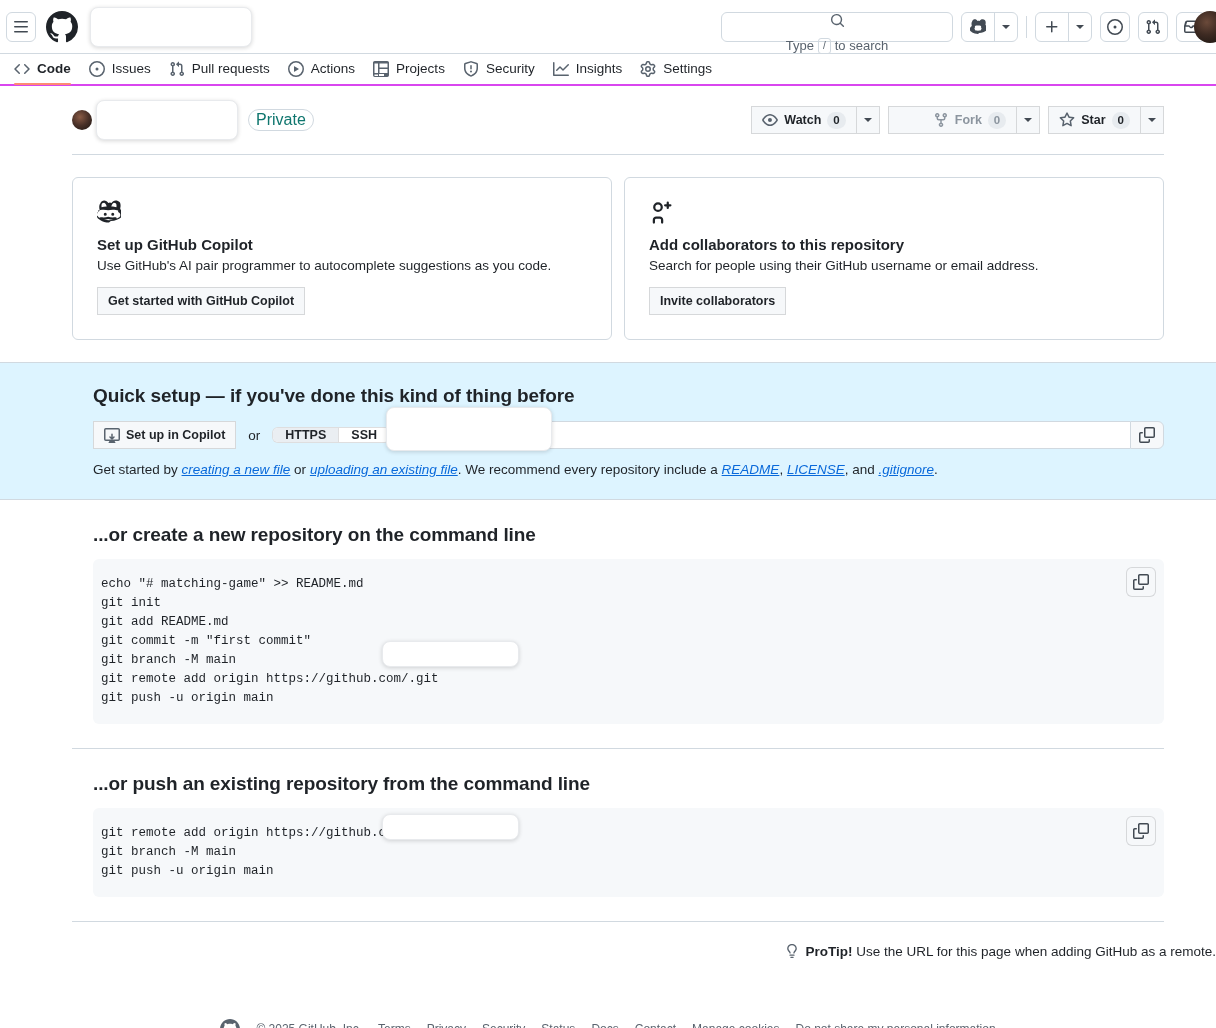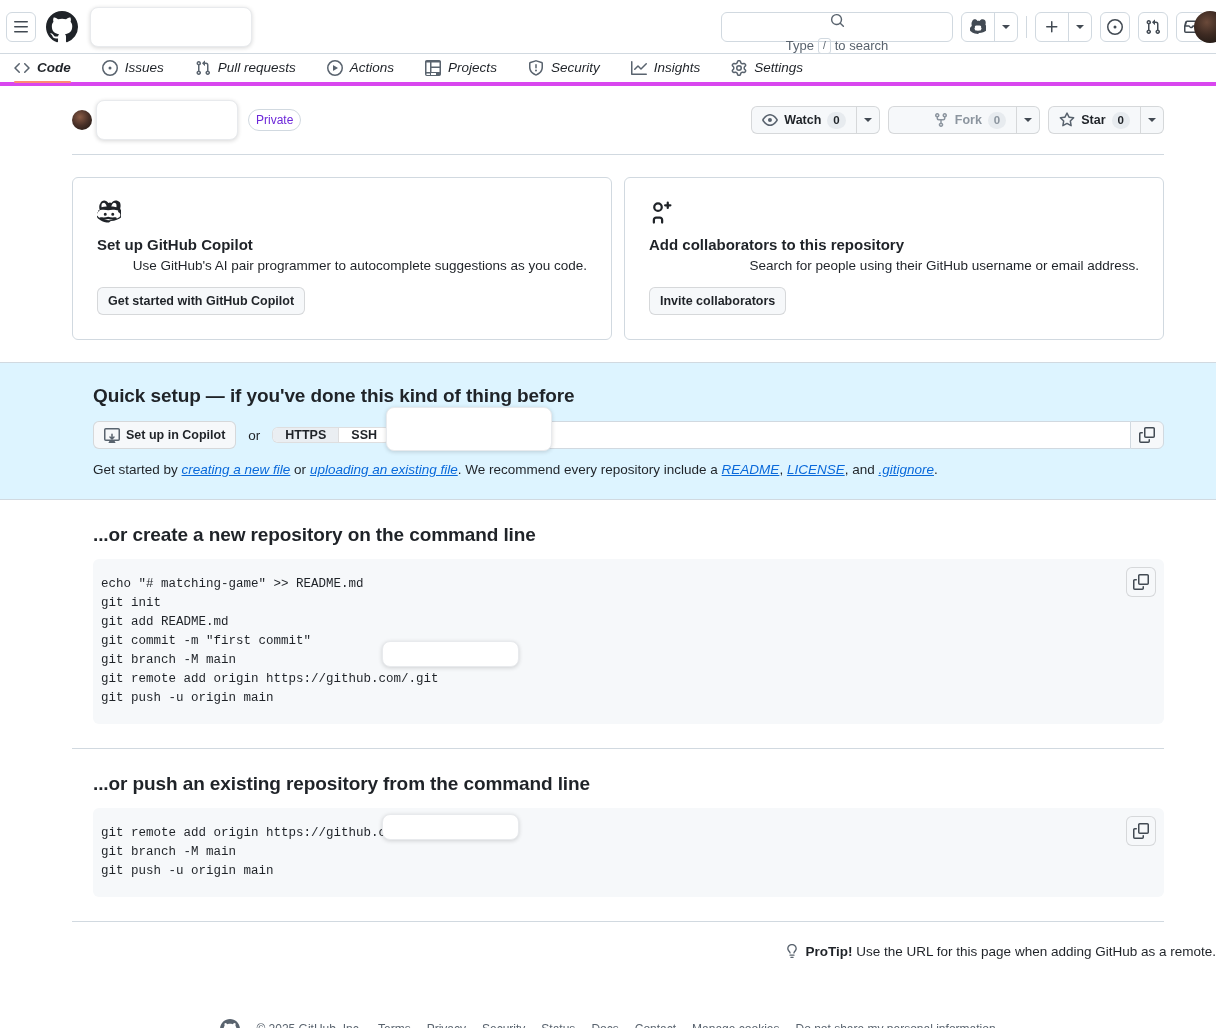--- a/index.html
+++ b/index.html
@@ -97,25 +97,24 @@
     border-left: 4px solid transparent;
     border-right: 4px solid transparent;
     border-top: 4px solid #424a53;
   }
 
   
   .repo-nav {
     height: 32px;
     display: flex;
     align-items: stretch;
-    gap: 15px;
+    gap: 2px;
     padding: 0 6px;
-    border-bottom: 4px solid #d946ef;
+    border-bottom: 2px solid #d946ef;
     font-size: 13.5px;
-    font-style: italic;
   }
   .repo-tab {
     display: flex; align-items: center; gap: 7px;
     padding: 0 8px;
     color: #1f2328;
     cursor: pointer;
     position: relative;
   }
   .repo-tab .lbl { line-height: 1; }
   .repo-tab.active .lbl { font-weight: 700; }
@@ -139,35 +138,35 @@
     width: 20px; height: 20px; border-radius: 50%;
     background: radial-gradient(circle at 40% 35%, #8a5b45 0%, #4a3128 48%, #1a1310 100%);
     flex: none;
   }
   .redact-reponame { width: 142px; height: 40px; margin-left: 4px; }
   .badge-private {
     margin-left: 10px;
     border: 1px solid #d1d9e0;
     border-radius: 2em;
     padding: 1px 7px;
-    font-size: 12px;
-    color: #6d28d9;
+    font-size: 16px;
+    color: #0f766e;
     line-height: 18px;
   }
   .repo-actions { margin-left: auto; display: flex; align-items: center; gap: 8px; }
   .btn {
     display: inline-flex; align-items: center; gap: 6px;
     height: 28px;
     padding: 0 10px;
     font-size: 12.5px;
     font-weight: 600;
     color: #1f2328;
     background: #f6f8fa;
     border: 1px solid rgba(31,35,40,0.15);
-    border-radius: 6px;
+    border-radius: 0;
     cursor: pointer;
     white-space: nowrap;
   }
   .btn.disabled { color: #8c959f; cursor: default; padding-left: 44px; }
   .btn.disabled svg { color: #8c959f; }
   .btn svg { color: #59636e; flex: none; }
   .counter {
     background: rgba(175,184,193,0.2);
     border-radius: 2em;
     padding: 0 6px;
@@ -194,21 +193,21 @@
   }
   .card {
     flex: 1;
     border: 1px solid #d1d9e0;
     border-radius: 6px;
     padding: 22px 24px 24px 24px;
     background: #ffffff;
   }
   .card-icon { color: #1f2328; margin-bottom: 12px; height: 24px; }
   .card-title { font-size: 15px; font-weight: 700; margin-bottom: 5px; }
-  .card-desc { font-size: 13.5px; color: #1f2328; margin-bottom: 14px; text-align: right; }
+  .card-desc { font-size: 13.5px; color: #1f2328; margin-bottom: 14px; }
   .card .btn { font-size: 12.5px; }
 
   
   .quick-setup {
     margin-top: 22px;
     background: #ddf4ff;
     border-top: 1px solid #d1d9e0;
     border-bottom: 1px solid #d1d9e0;
     padding: 22px 52px 22px 93px;
   }

